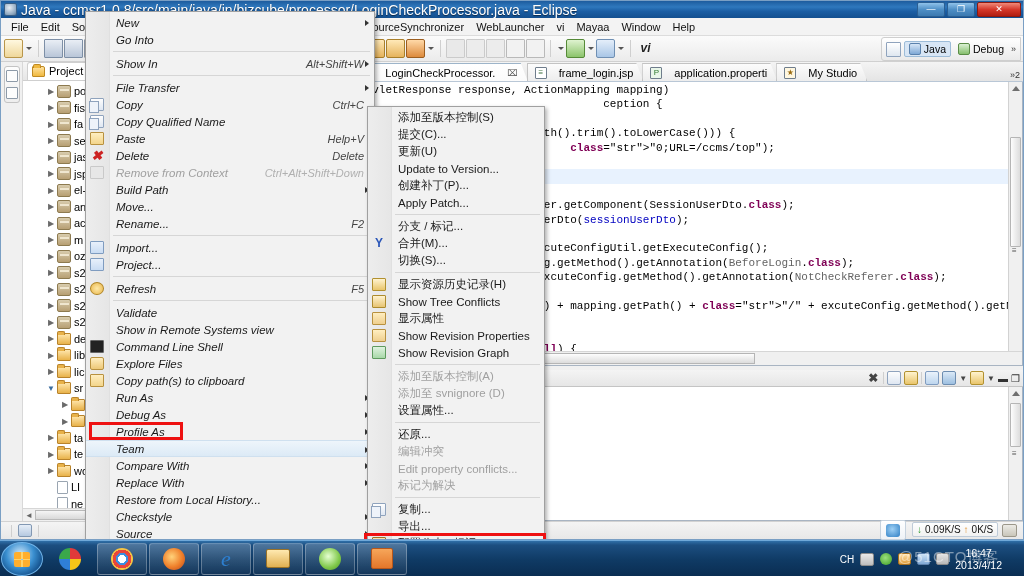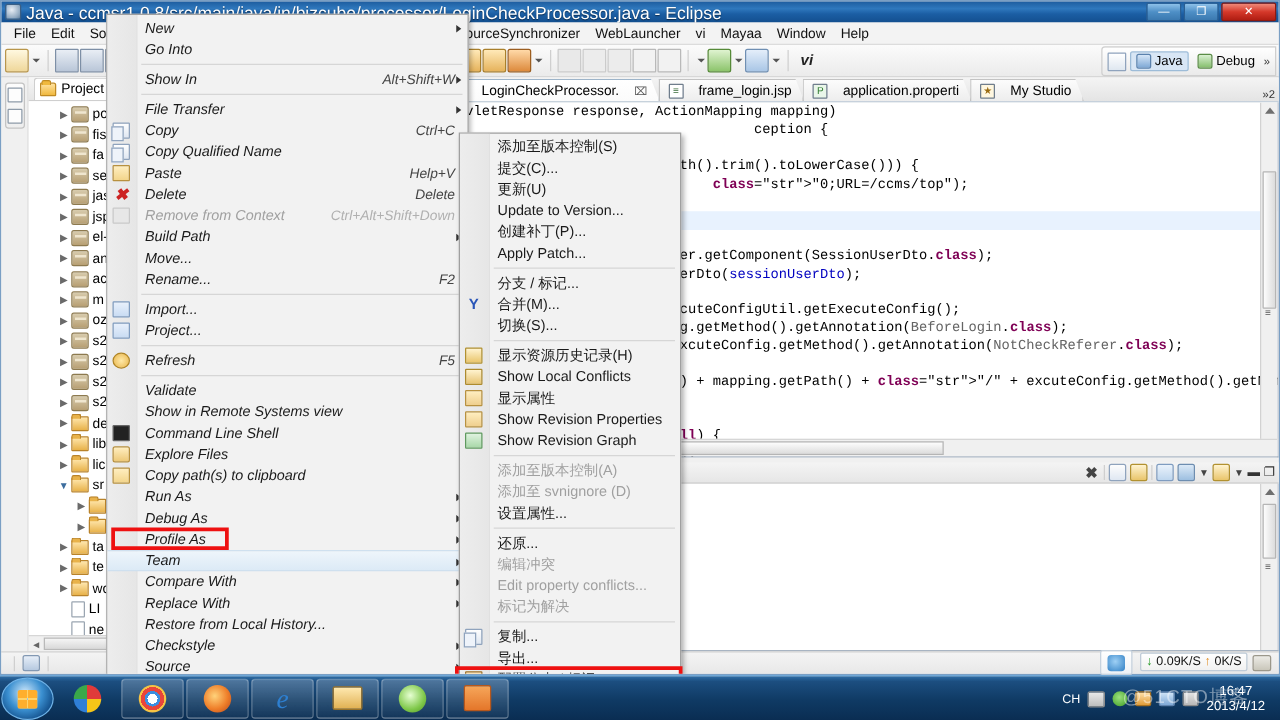--- a/index.html
+++ b/index.html
@@ -298,21 +298,21 @@
     border-radius:2px;
   }
   .tbapp{
     width:50px;height:32px;margin-left:2px;border-radius:3px;
     background:linear-gradient(180deg,rgba(255,255,255,.22),rgba(255,255,255,.04));
     border:1px solid rgba(255,255,255,.28);
     display:flex;align-items:center;justify-content:center; flex:0 0 auto;
   }
   .tbapp.plain{ background:none;border:none;}
   .tray{
-    position:absolute; right:6px; top:0; height:36px; display:flex; align-items:center;
+    position:absolute; right:16px; top:0; height:36px; display:flex; align-items:center;
     gap:6px; padding-right:6px; color:#fff; font-size:10px;
   }
   .clock{ text-align:center; line-height:12px; font-size:10.5px; color:#fff; }
   .wm{ position:absolute; color:rgba(255,255,255,.45); font-size:15px; letter-spacing:1px;
        pointer-events:none; }
 </style>
 </head>
 <body>
 
 <div id="app-window">
@@ -804,21 +804,21 @@
       <div class="cmi">
         <span>切换(S)...</span>
       </div>
       <div class="cmsep"></div>
       <div class="cmi">
         <span class="cmico ic-hist"></span>
         <span>显示资源历史记录(H)</span>
       </div>
       <div class="cmi">
         <span class="cmico ic-tree"></span>
-        <span>Show Local Conflicts</span>
+        <span>Show Tree Conflicts</span>
       </div>
       <div class="cmi">
         <span class="cmico ic-prop"></span>
         <span>显示属性</span>
       </div>
       <div class="cmi">
         <span class="cmico ic-prop"></span>
         <span>Show Revision Properties</span>
       </div>
       <div class="cmi">

